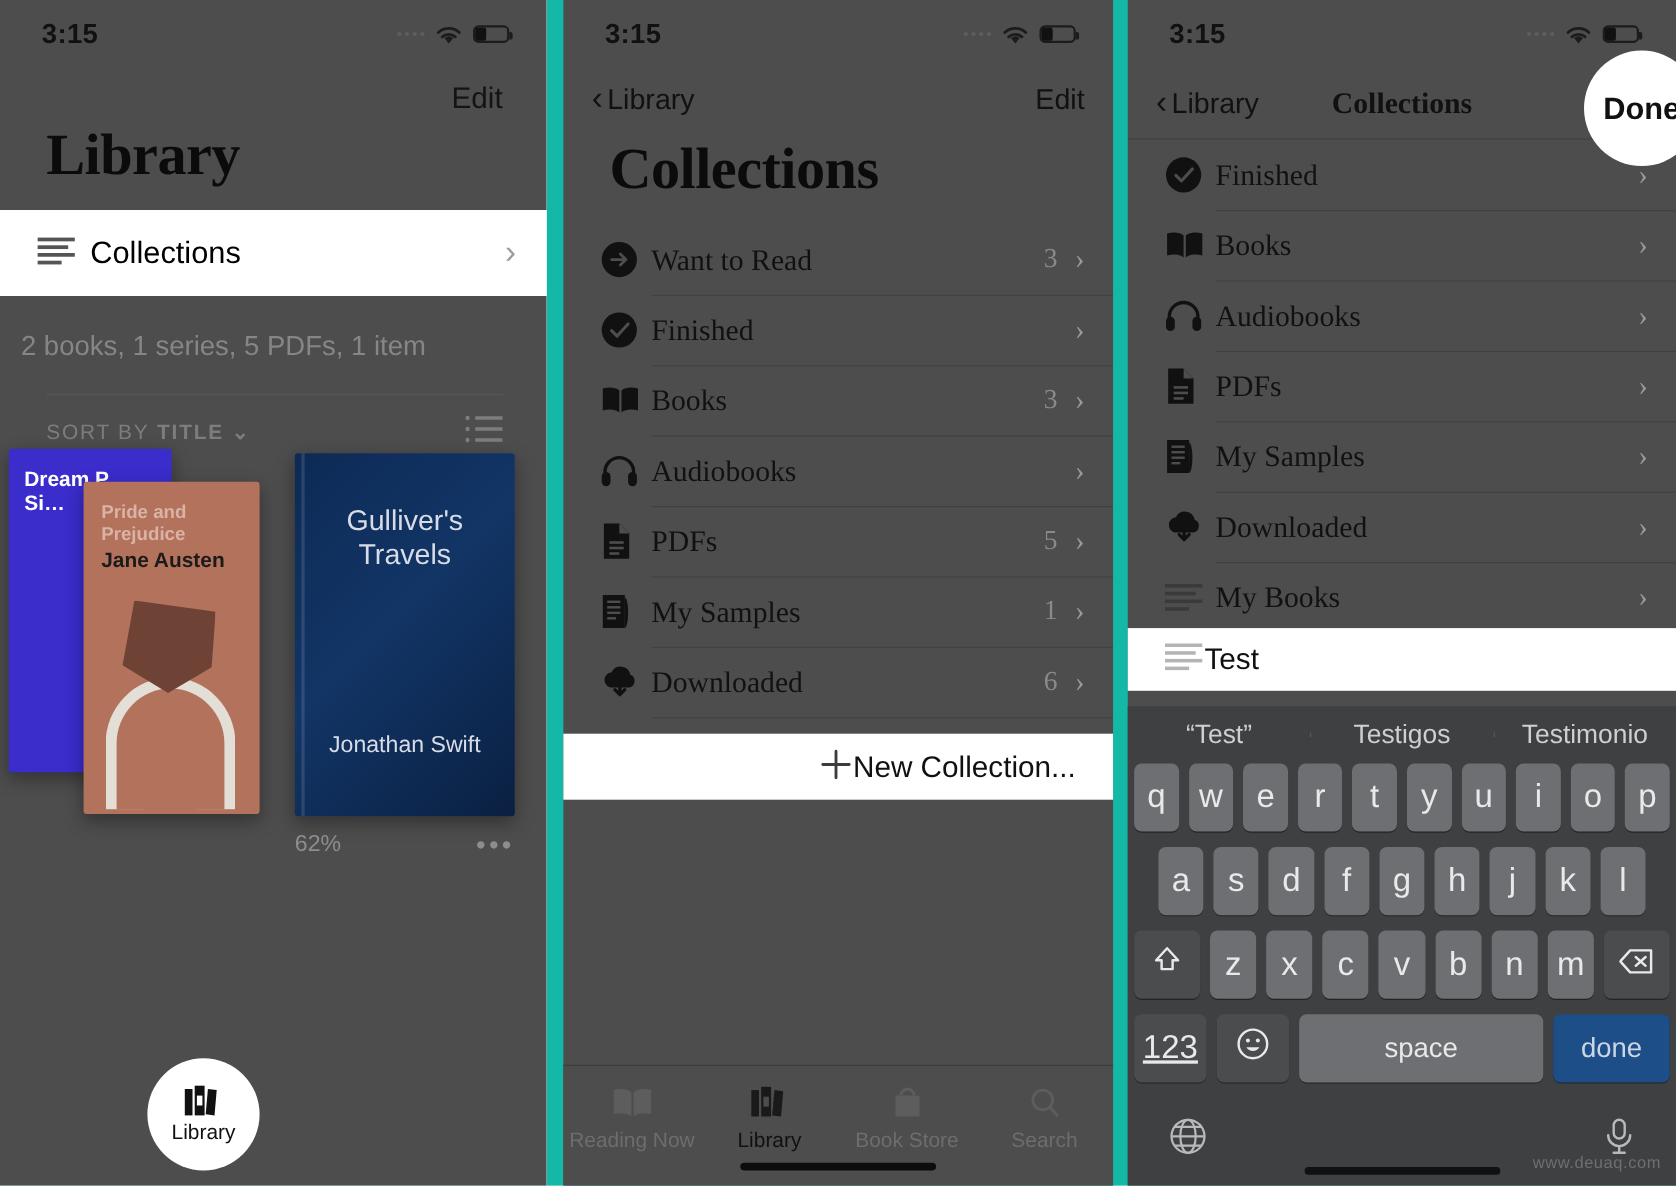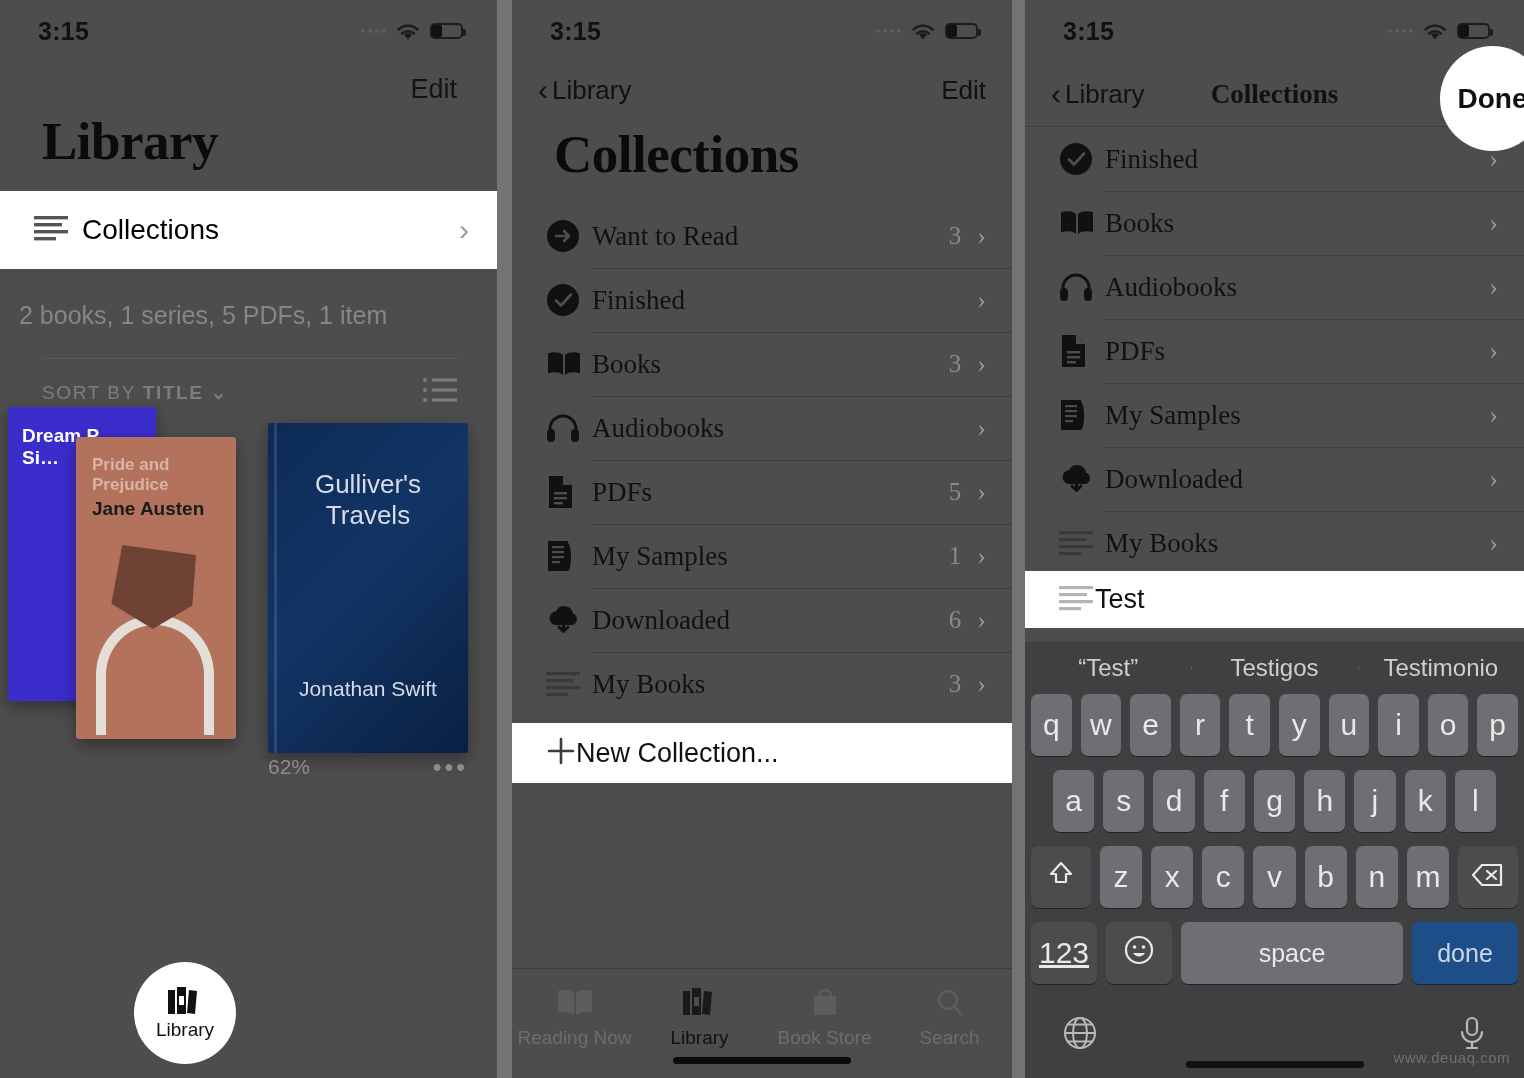--- a/index.html
+++ b/index.html
@@ -2,21 +2,21 @@
 <html><head>
 <meta charset="utf-8">
 <style>
   * { box-sizing: border-box; margin: 0; padding: 0; }
   html, body {
     width: 1524px; height: 1078px;
     background: #ffffff;
     font-family: "Liberation Sans", sans-serif;
     overflow: hidden;
   }
-  .stage { position: relative; width: 1524px; height: 1078px; background:#737373; }
+  .stage { position: relative; width: 1524px; height: 1078px; background:#14b8a6; }
 
   
   .panel { position: absolute; top: 0; height: 1078px; overflow: hidden; background: #ffffff; }
   .panel-1 { left: 0;    width: 497px; }
   .panel-2 { left: 512px; width: 500px; }
   .panel-3 { left: 1025px; width: 499px; }
 
   
   .dim { background: #4d4d4d; color: #2a2a2a; }
 
@@ -77,21 +77,21 @@
                  padding:18px 14px; color:#fff;}
   .cover-dream .t { font-size:19px; font-weight:700; line-height:1.15; }
   .cover-pp { width:160px; height:302px; background:#b3725c; position:absolute; left:76px; top:30px;
               padding:18px 16px; overflow:hidden;}
   .cover-pp .t1 { font-size:17px; font-weight:700; color:#d9b3a5; line-height:1.2;}
   .cover-pp .t2 { font-size:19px; font-weight:700; color:#1b1b1b; margin-top:2px;}
   .pp-face { position:absolute; left:30px; top:108px; width:90px; height:84px; background:#6e4234;
              clip-path: polygon(18% 0, 100% 12%, 96% 72%, 52% 100%, 6% 70%); }
   .pp-neck { position:absolute; left:20px; top:178px; width:118px; height:120px; border-radius:50% 50% 0 0;
              border:10px solid #e3ded6; border-bottom:none; }
-  .cover-gt { width:200px; height:330px; position:absolute; left:268px; top:16px;
+  .cover-gt { width:200px; height:330px; position:absolute; left:268px; top:4px;
               background:linear-gradient(135deg,#0d2a55 0%,#123566 45%,#0a2042 100%);
               padding:46px 16px; text-align:center; color:#d7dce6;}
   .cover-gt::before{content:"";position:absolute;left:6px;top:0;bottom:0;width:3px;background:rgba(255,255,255,.12);}
   .cover-gt .t { font-size:26px; line-height:1.2; }
   .cover-gt .a { font-size:21px; position:absolute; left:0; right:0; bottom:52px; }
   .pct { position:absolute; left:268px; top:348px; width:200px; display:flex; align-items:center;
          justify-content:space-between; }
   .pct .p { font-size:21px; color:#8d8d8d; }
   .pct .dots { letter-spacing:3px; font-size:25px; color:#8d8d8d; line-height:0.4; }
 
@@ -353,21 +353,21 @@
                 <rect x="0" y="22" width="22" height="3.2" fill="#3a3a3a"></rect>
               </svg>
           </span>
           <span class="label">My Books</span>
           <span class="count">3</span>
           <span class="chev">›</span>
         </div>
       </div>
     </div>
 
-    <div style="position:absolute; left:0; right:0; top:723px; height:60px; background:#fff; display:flex; align-items:center; padding:0 34px; z-index:5;">
+    <div style="position:absolute; left:0; right:0; top:667px; height:60px; background:#fff; display:flex; align-items:center; padding:0 34px; z-index:5;justify-content:flex-end;">
       <span class="ico">
         <svg width="30" height="30" viewBox="0 0 30 30">
             <path d="M15 3v24M3 15h24" stroke="#3c3c3c" stroke-width="2.6" stroke-linecap="round"></path>
           </svg>
       </span>
       <span style="font-size:27px;color:#111;">New Collection...</span>
     </div>
 
     <div style="position:absolute;left:0;right:0;bottom:0;height:110px;background:#4d4d4d;">
       <div class="tabbar" style="border-top:1px solid rgba(0,0,0,.2); height:110px;">

